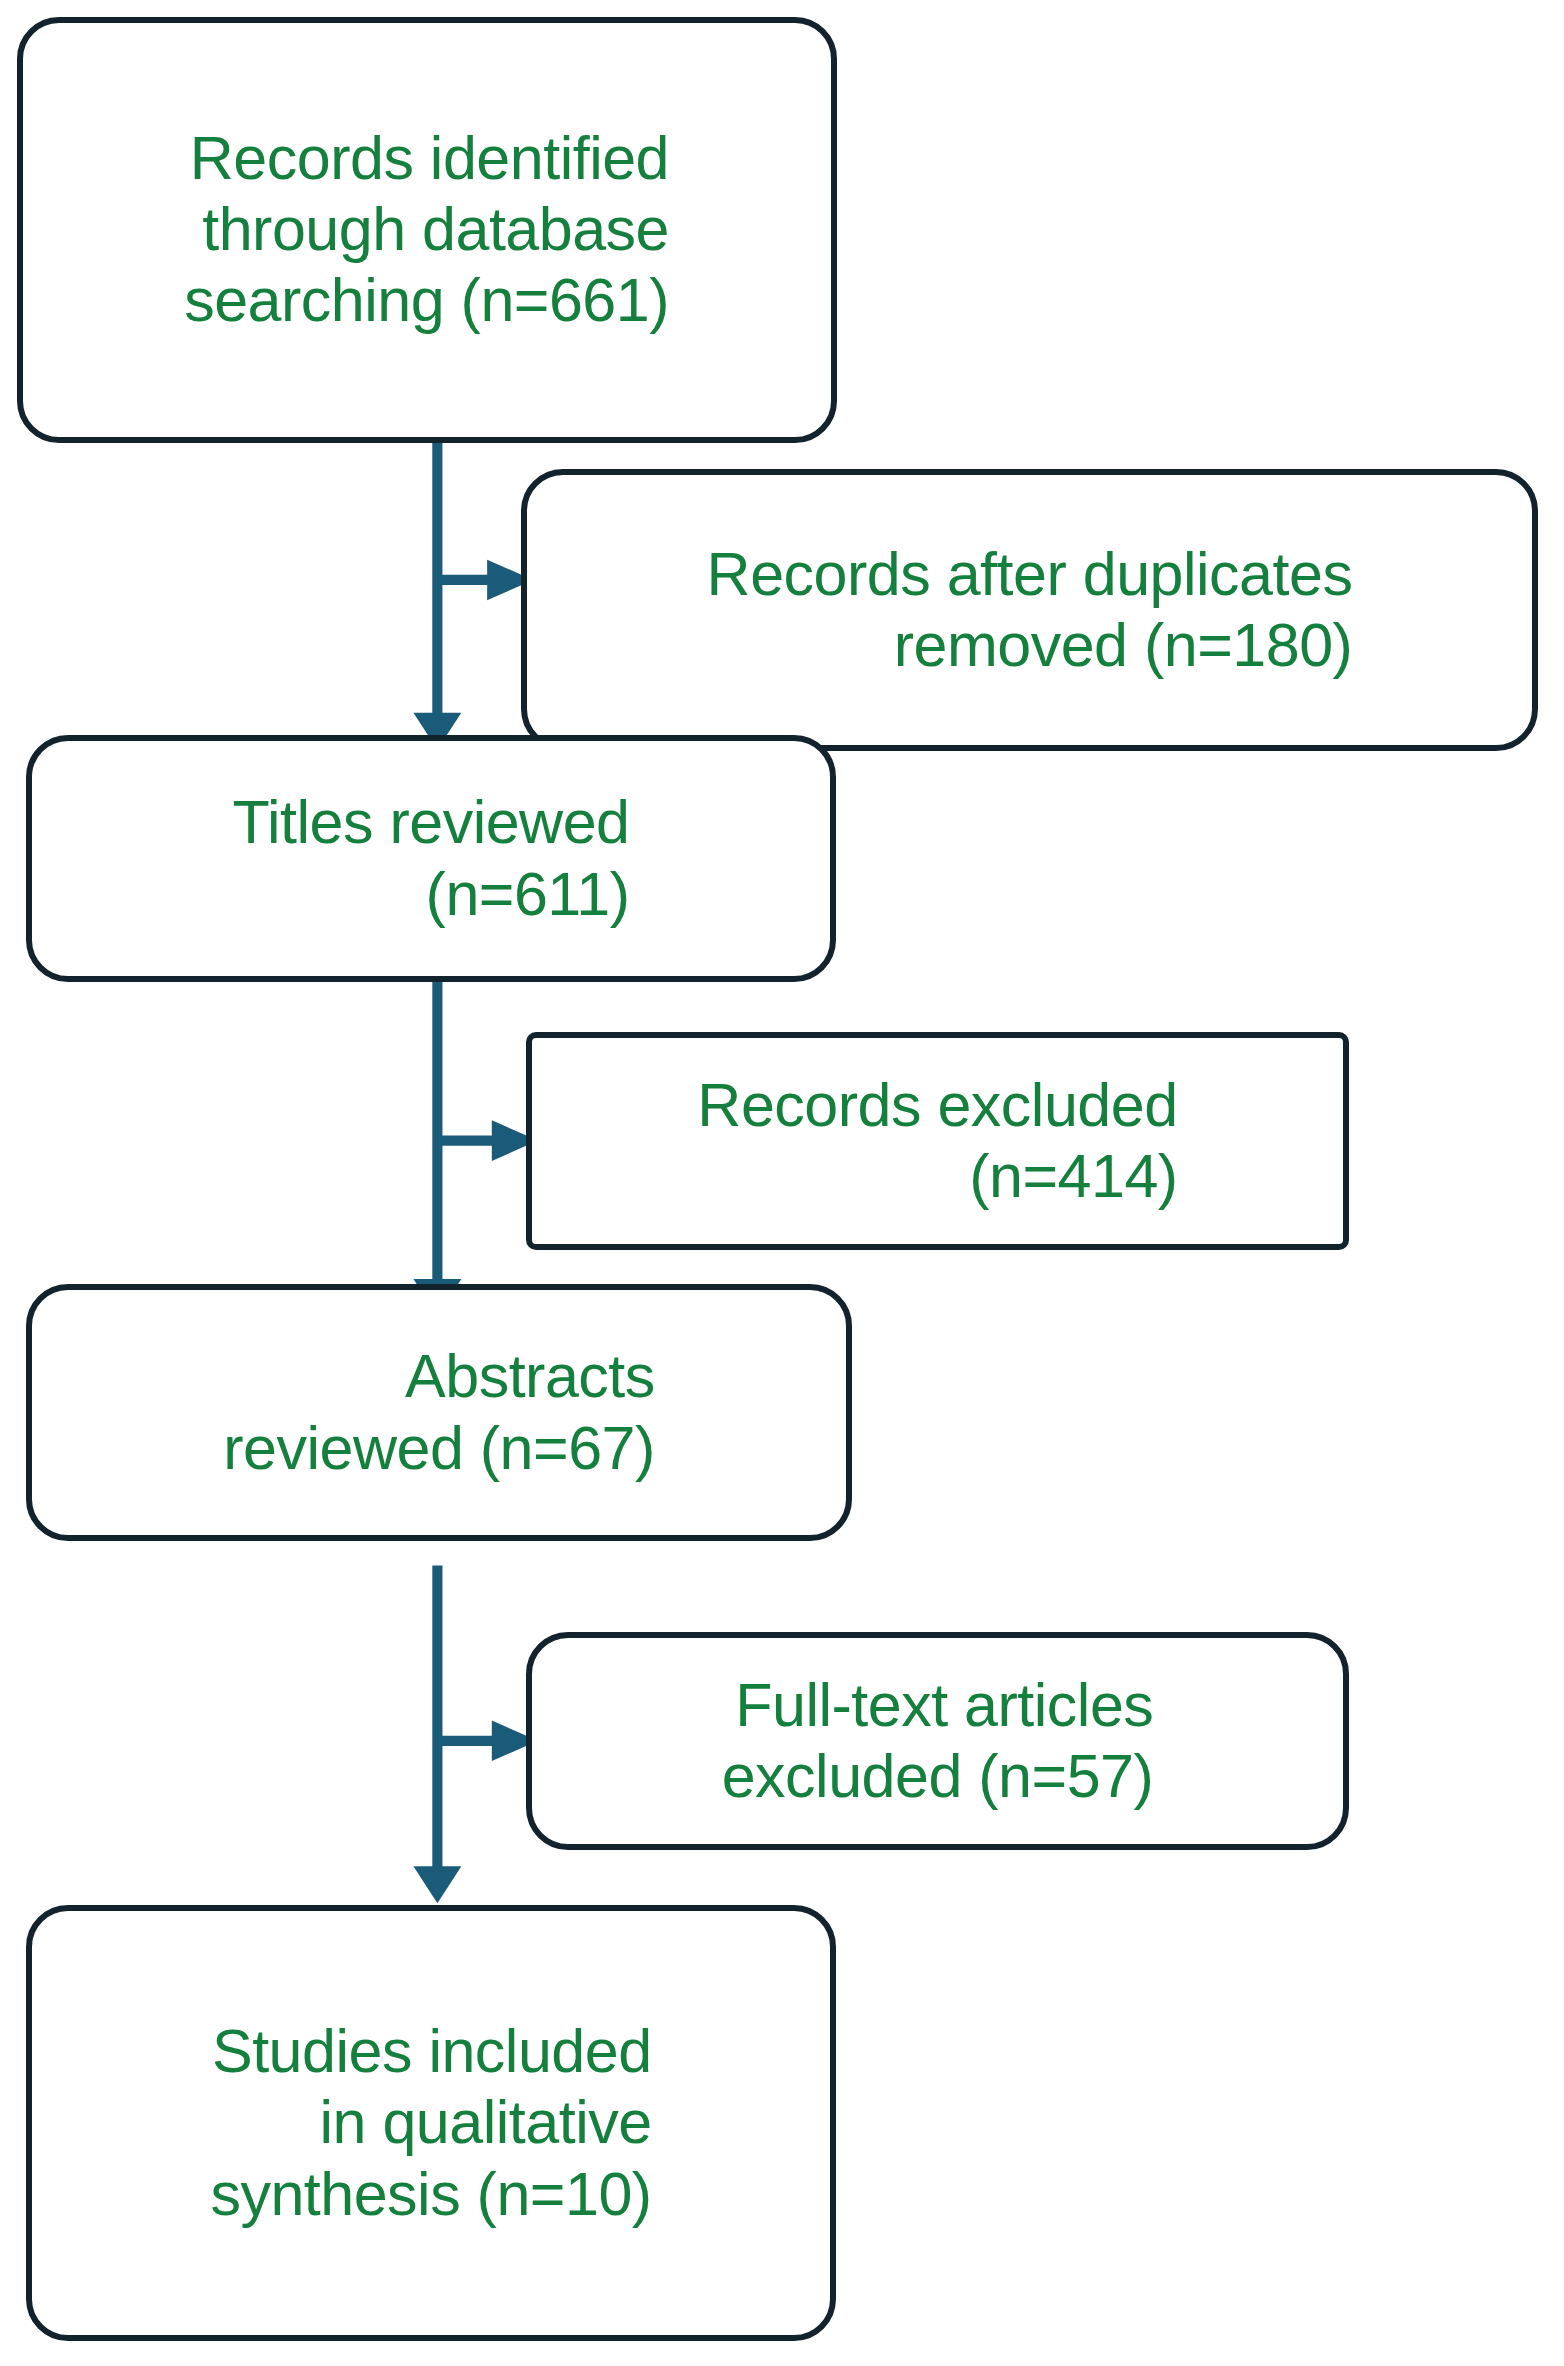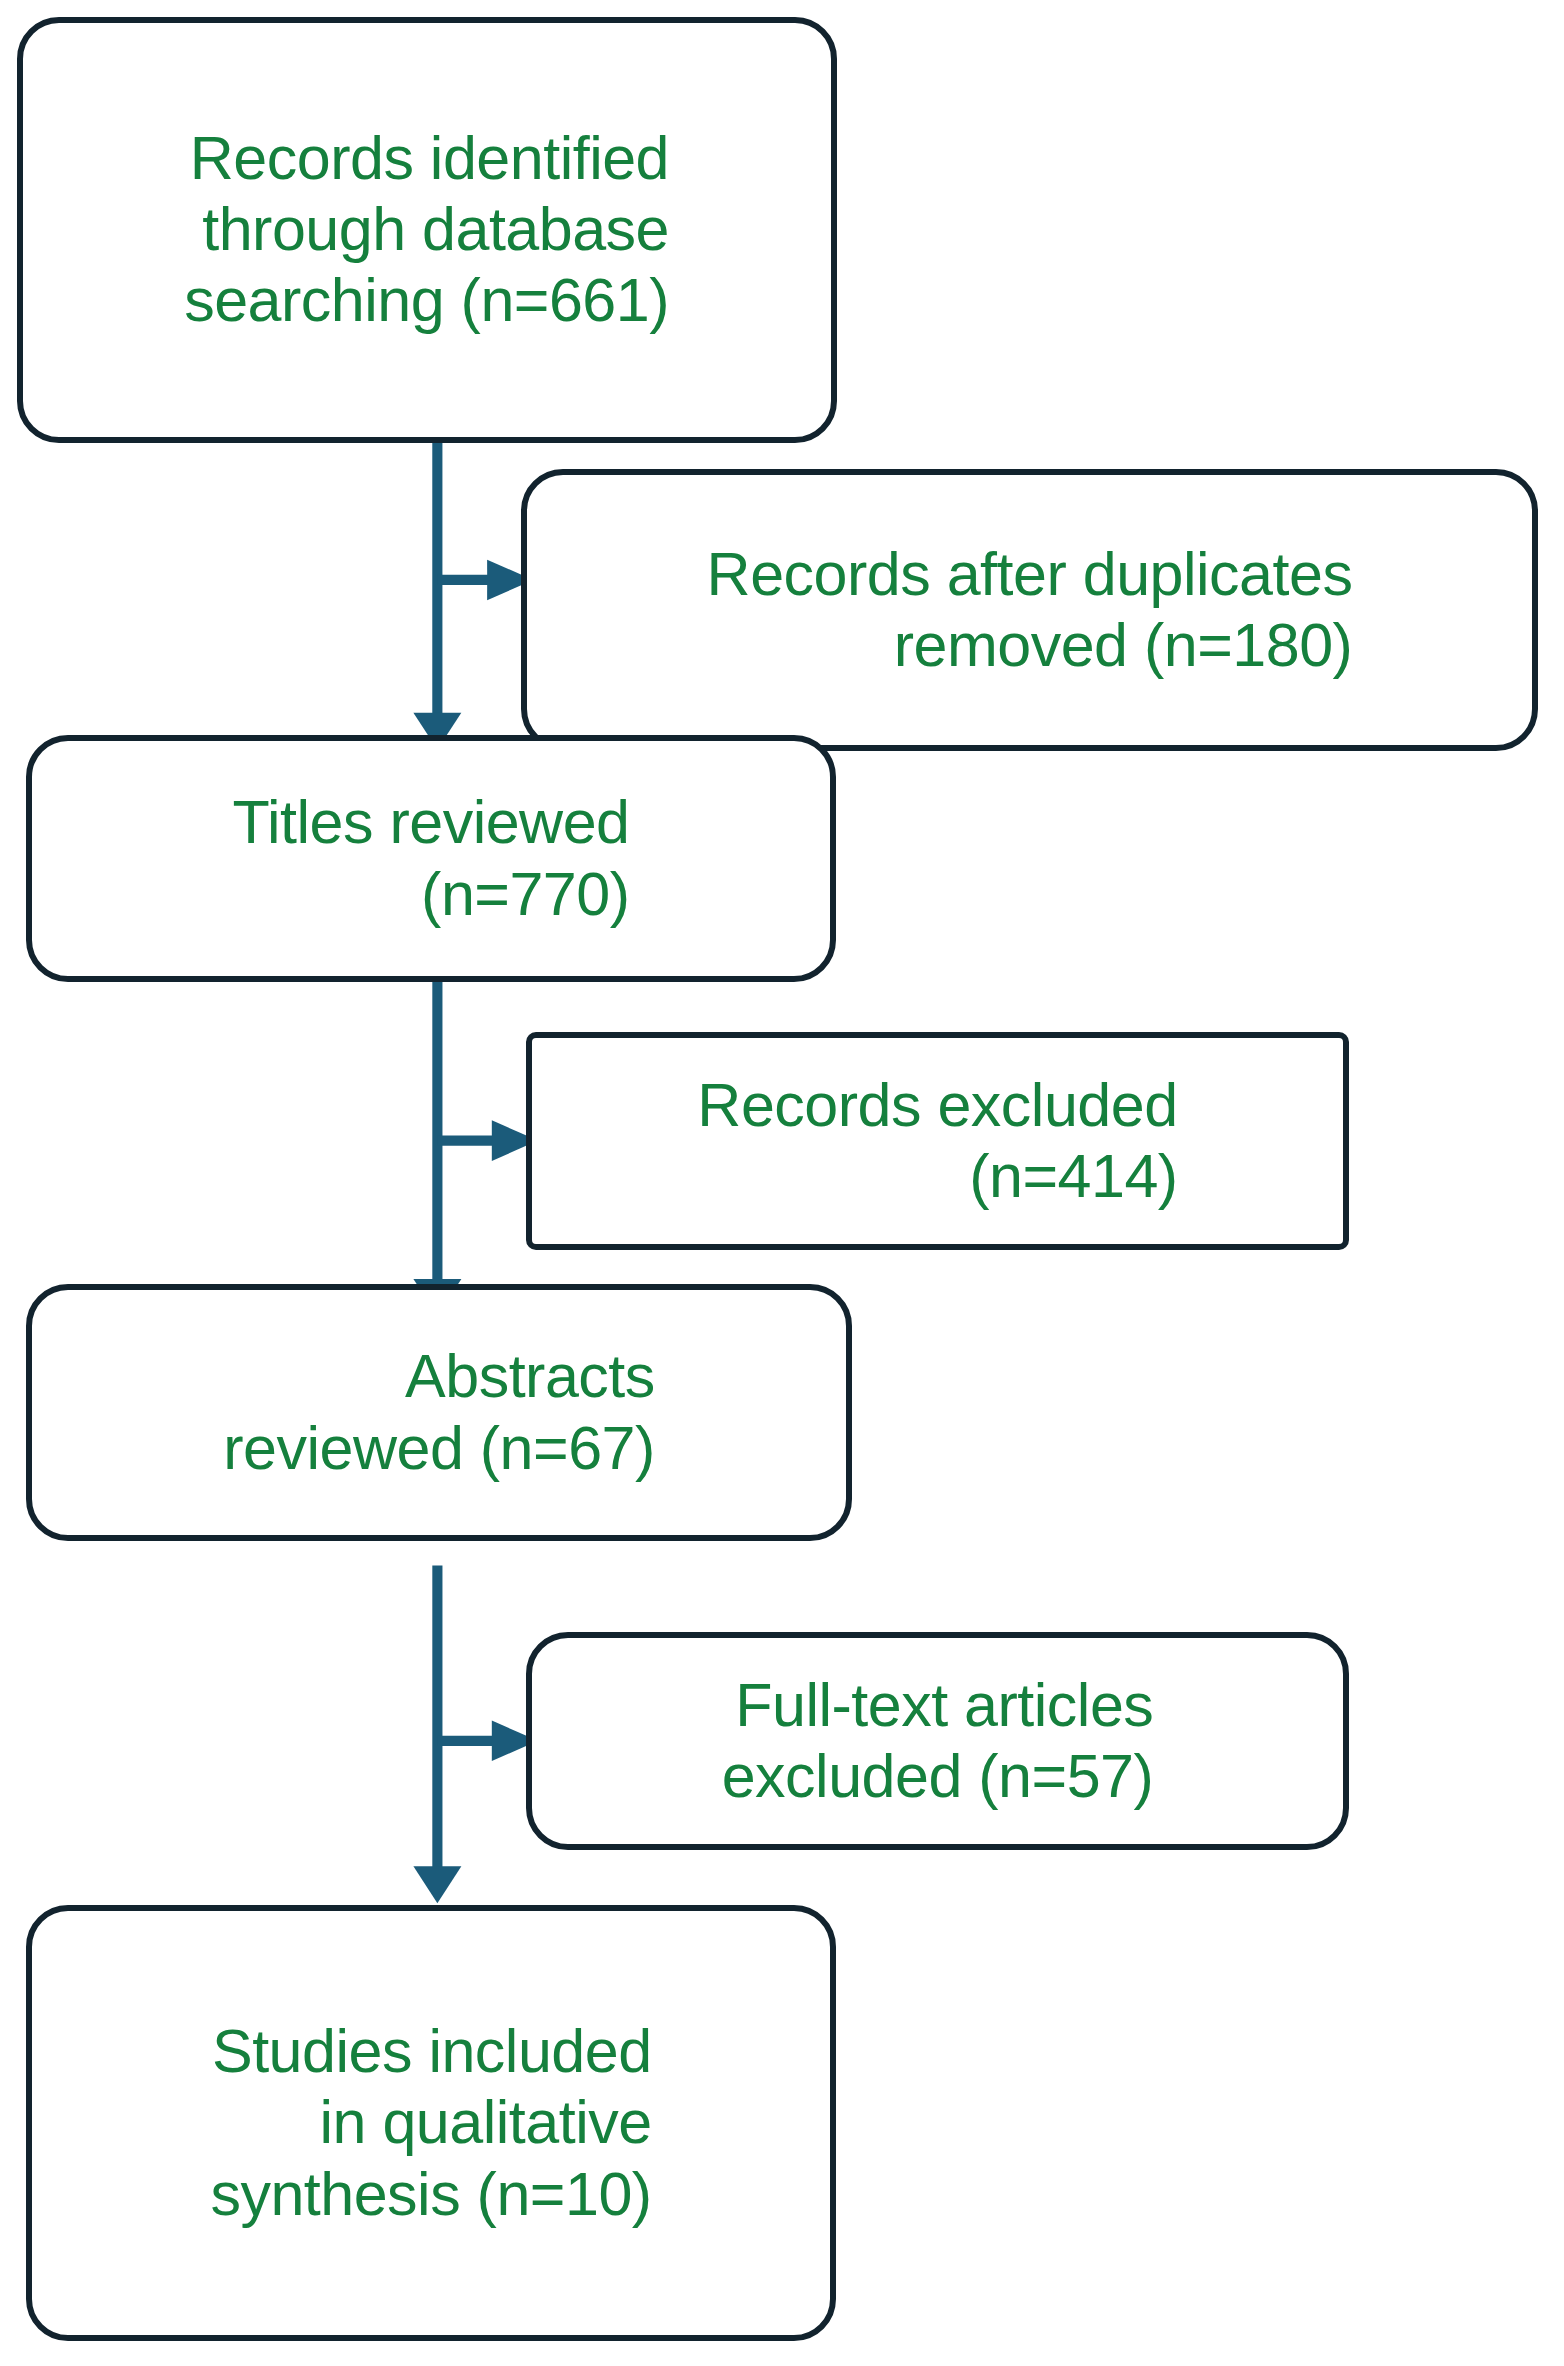--- a/index.html
+++ b/index.html
@@ -100,21 +100,21 @@
 searching (n=661)</span>
   </div>
 
   <div class="node" id="node-duplicates">
     <span class="label">Records after duplicates
 removed (n=180)</span>
   </div>
 
   <div class="node" id="node-titles">
     <span class="label">Titles reviewed
-(n=770)</span>
+(n=611)</span>
   </div>
 
   <div class="node" id="node-rec-excluded">
     <span class="label">Records excluded
 (n=414)</span>
   </div>
 
   <div class="node" id="node-abstracts">
     <span class="label">Abstracts
 reviewed (n=67)</span>

